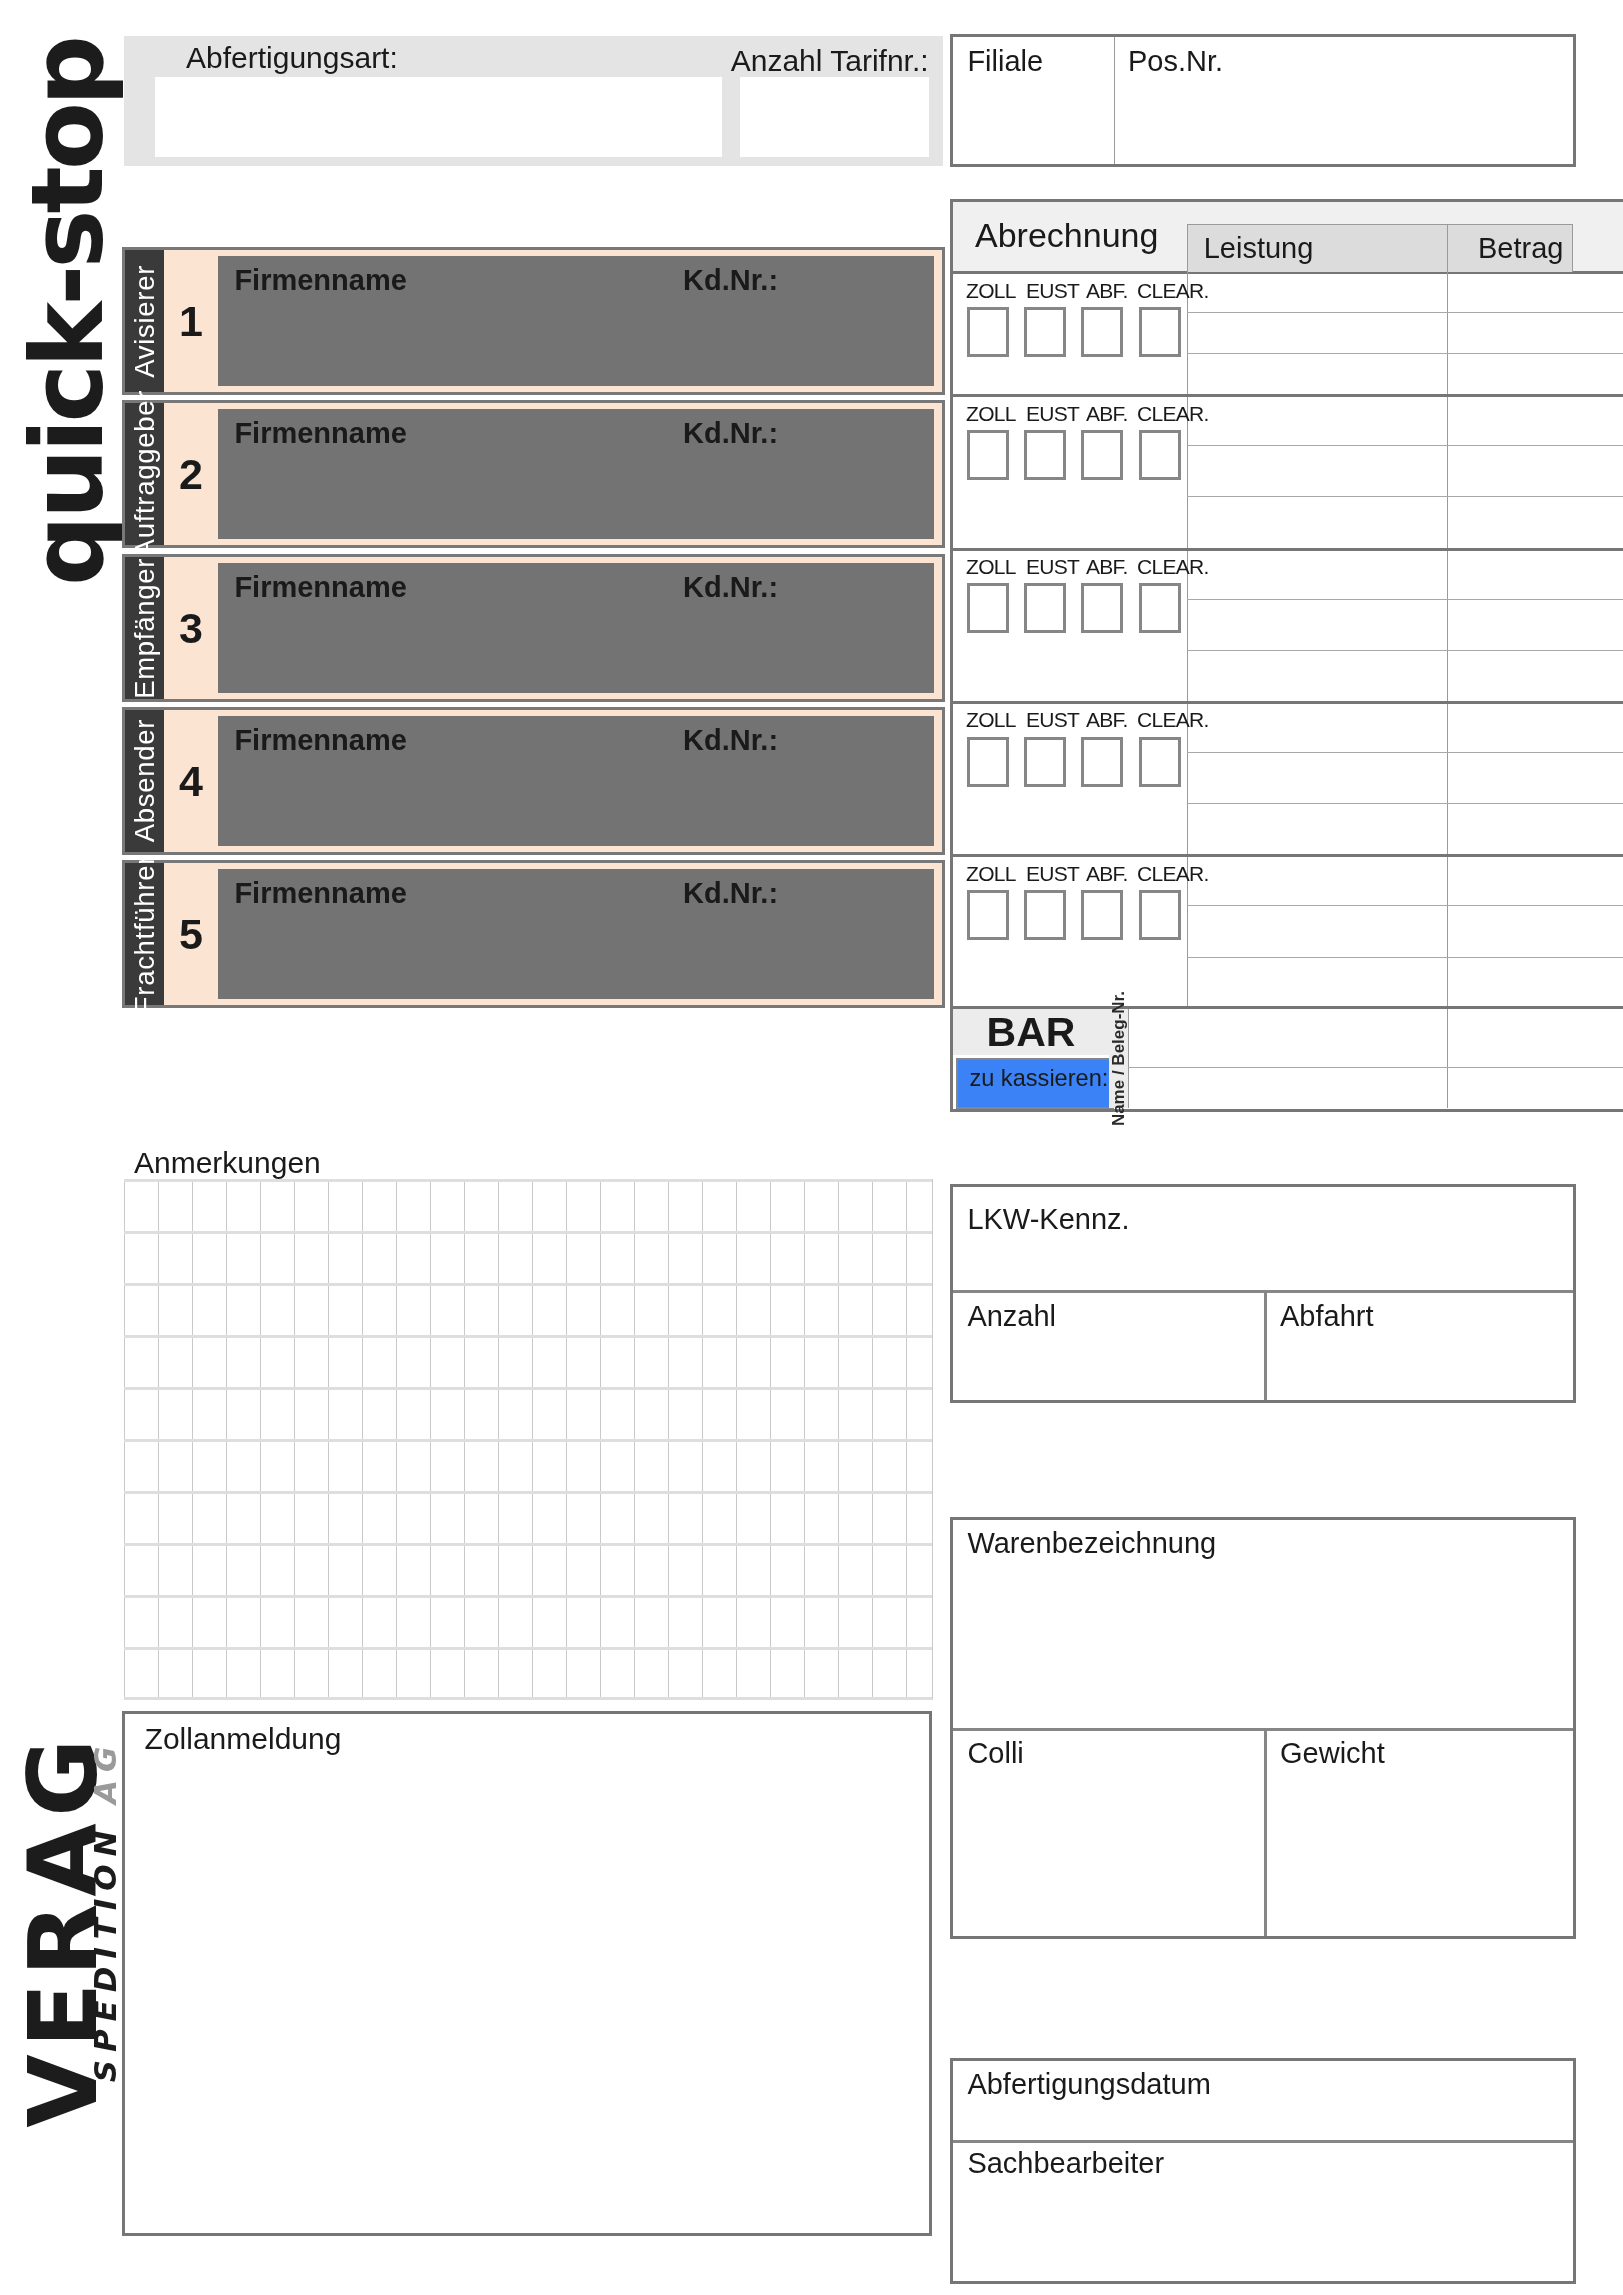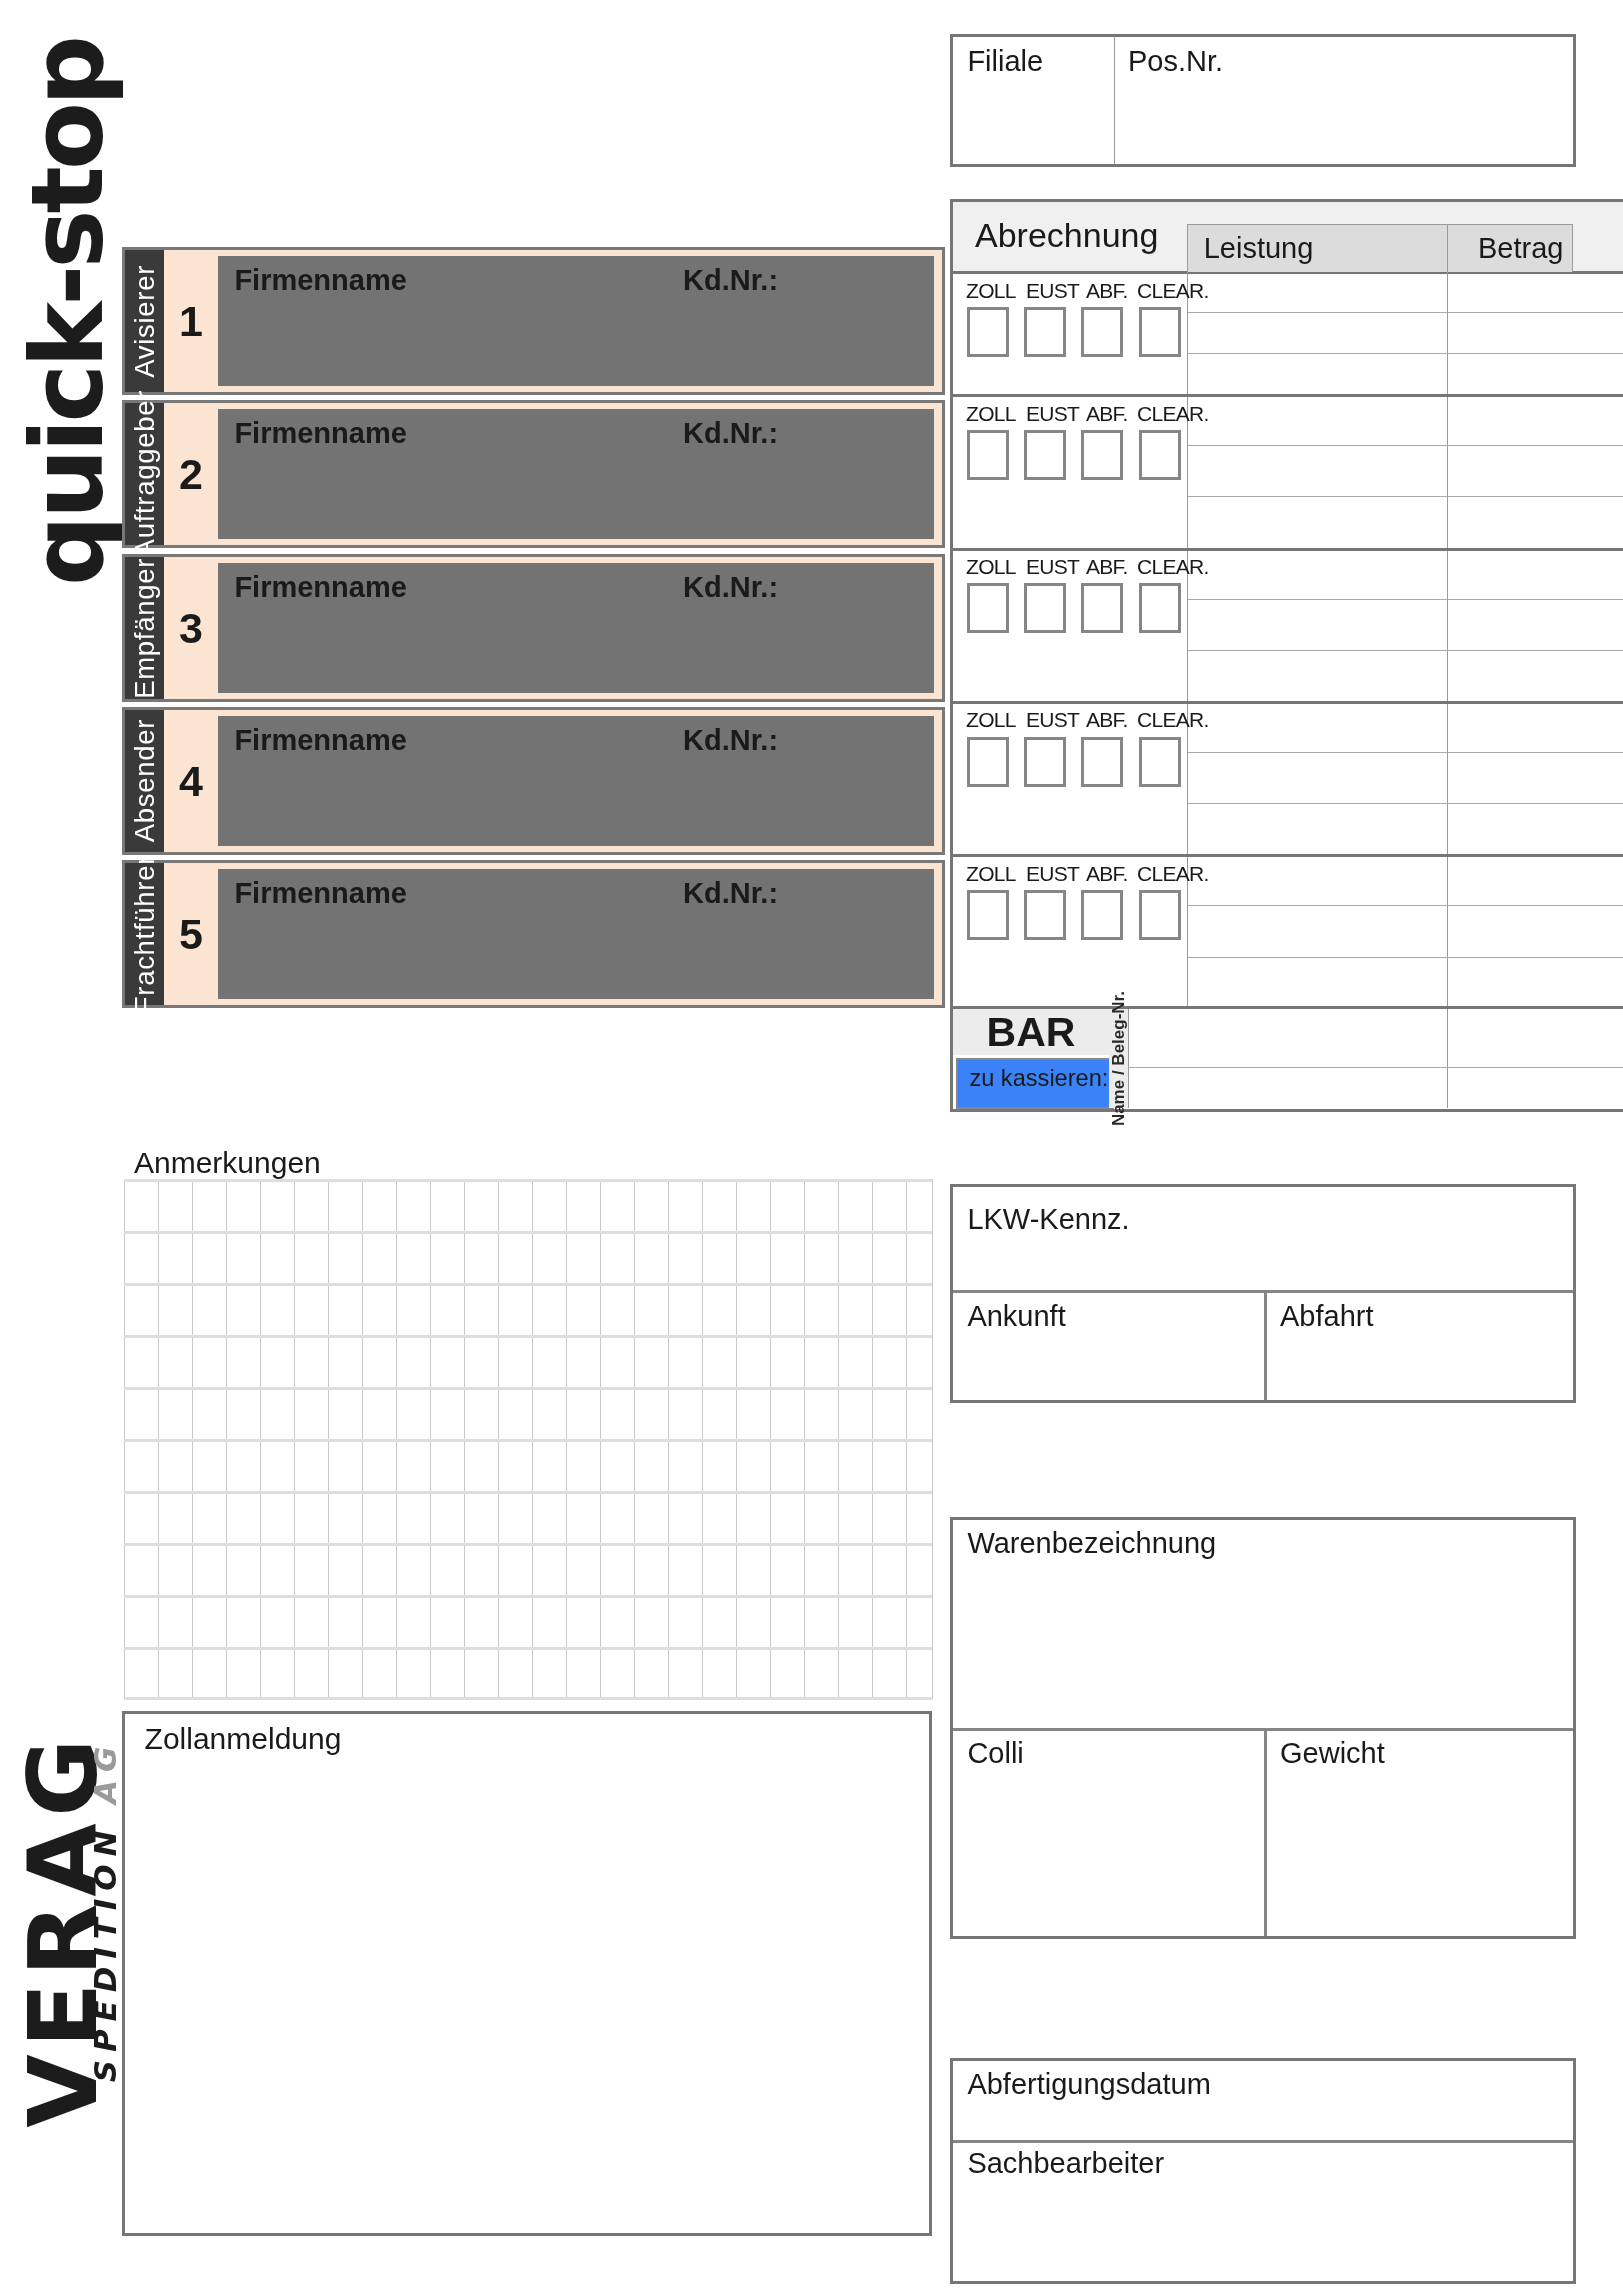--- a/index.html
+++ b/index.html
@@ -70,20 +70,26 @@
   .divv{position:absolute;width:2.6px;background:#868686;}
   .divv2{position:absolute;width:1.3px;background:#9a9a9a;top:0;bottom:0;}
 </style>
 </head>
 <body>
 
 <div class="page">
 
   <div class="rot logo-quick">quick-stop</div>
 
+  <div class="abs gray-panel">
+    <div class="lbl" style="left:62px;top:5.2px;font-size:30px;">Abfertigungsart:</div>
+    <div class="white-input" style="left:31px;top:41px;width:567px;height:80px;"></div>
+    <div class="lbl" style="right:14.4px;top:7.9px;font-size:30px;">Anzahl Tarifnr.:</div>
+    <div class="white-input" style="left:616px;top:41px;width:189px;height:80px;"></div>
+  </div>
 
   <div class="abs gbox" style="left:950px;top:34px;width:626px;height:133px;">
     <div class="divv2" style="left:161px;"></div>
     <div class="lbl" style="left:14.4px;top:7.9px;">Filiale</div>
     <div class="abs" style="left:0;top:0;width:161px;bottom:0;"></div>
     <div class="lbl" style="left:175px;top:7.9px;">Pos.Nr.</div>
     <div class="abs" style="left:162px;top:0;right:0;bottom:0;"></div>
   </div>
 
   <div class="abs gbox abrech">
@@ -223,21 +229,21 @@
   </div>
 
   <div class="lbl" style="left:134px;top:1146px;font-size:30px;">Anmerkungen</div>
   <div class="abs grid"></div>
 
   <div class="abs gbox" style="left:950px;top:1184px;width:626px;height:219px;">
     <div class="lbl" style="left:14.4px;top:16px;">LKW-Kennz.</div>
     <div class="abs" style="left:0;top:0;right:0;height:103px;"></div>
     <div class="divh" style="top:103px;"></div>
     <div class="divv" style="left:311px;top:106px;bottom:0;"></div>
-    <div class="lbl" style="left:14.4px;top:113px;">Ankunft</div>
+    <div class="lbl" style="left:14.4px;top:113px;">Anzahl</div>
     <div class="abs" style="left:0;top:106px;width:311px;bottom:0;"></div>
     <div class="lbl" style="left:327px;top:113px;">Abfahrt</div>
     <div class="abs" style="left:314px;top:106px;right:0;bottom:0;"></div>
   </div>
 
   <div class="abs gbox" style="left:950px;top:1517px;width:626px;height:422px;">
     <div class="lbl" style="left:14.4px;top:6.5px;">Warenbezeichnung</div>
     <div class="abs" style="left:0;top:0;right:0;height:208px;"></div>
     <div class="divh" style="top:208px;"></div>
     <div class="divv" style="left:311px;top:211px;bottom:0;"></div>

